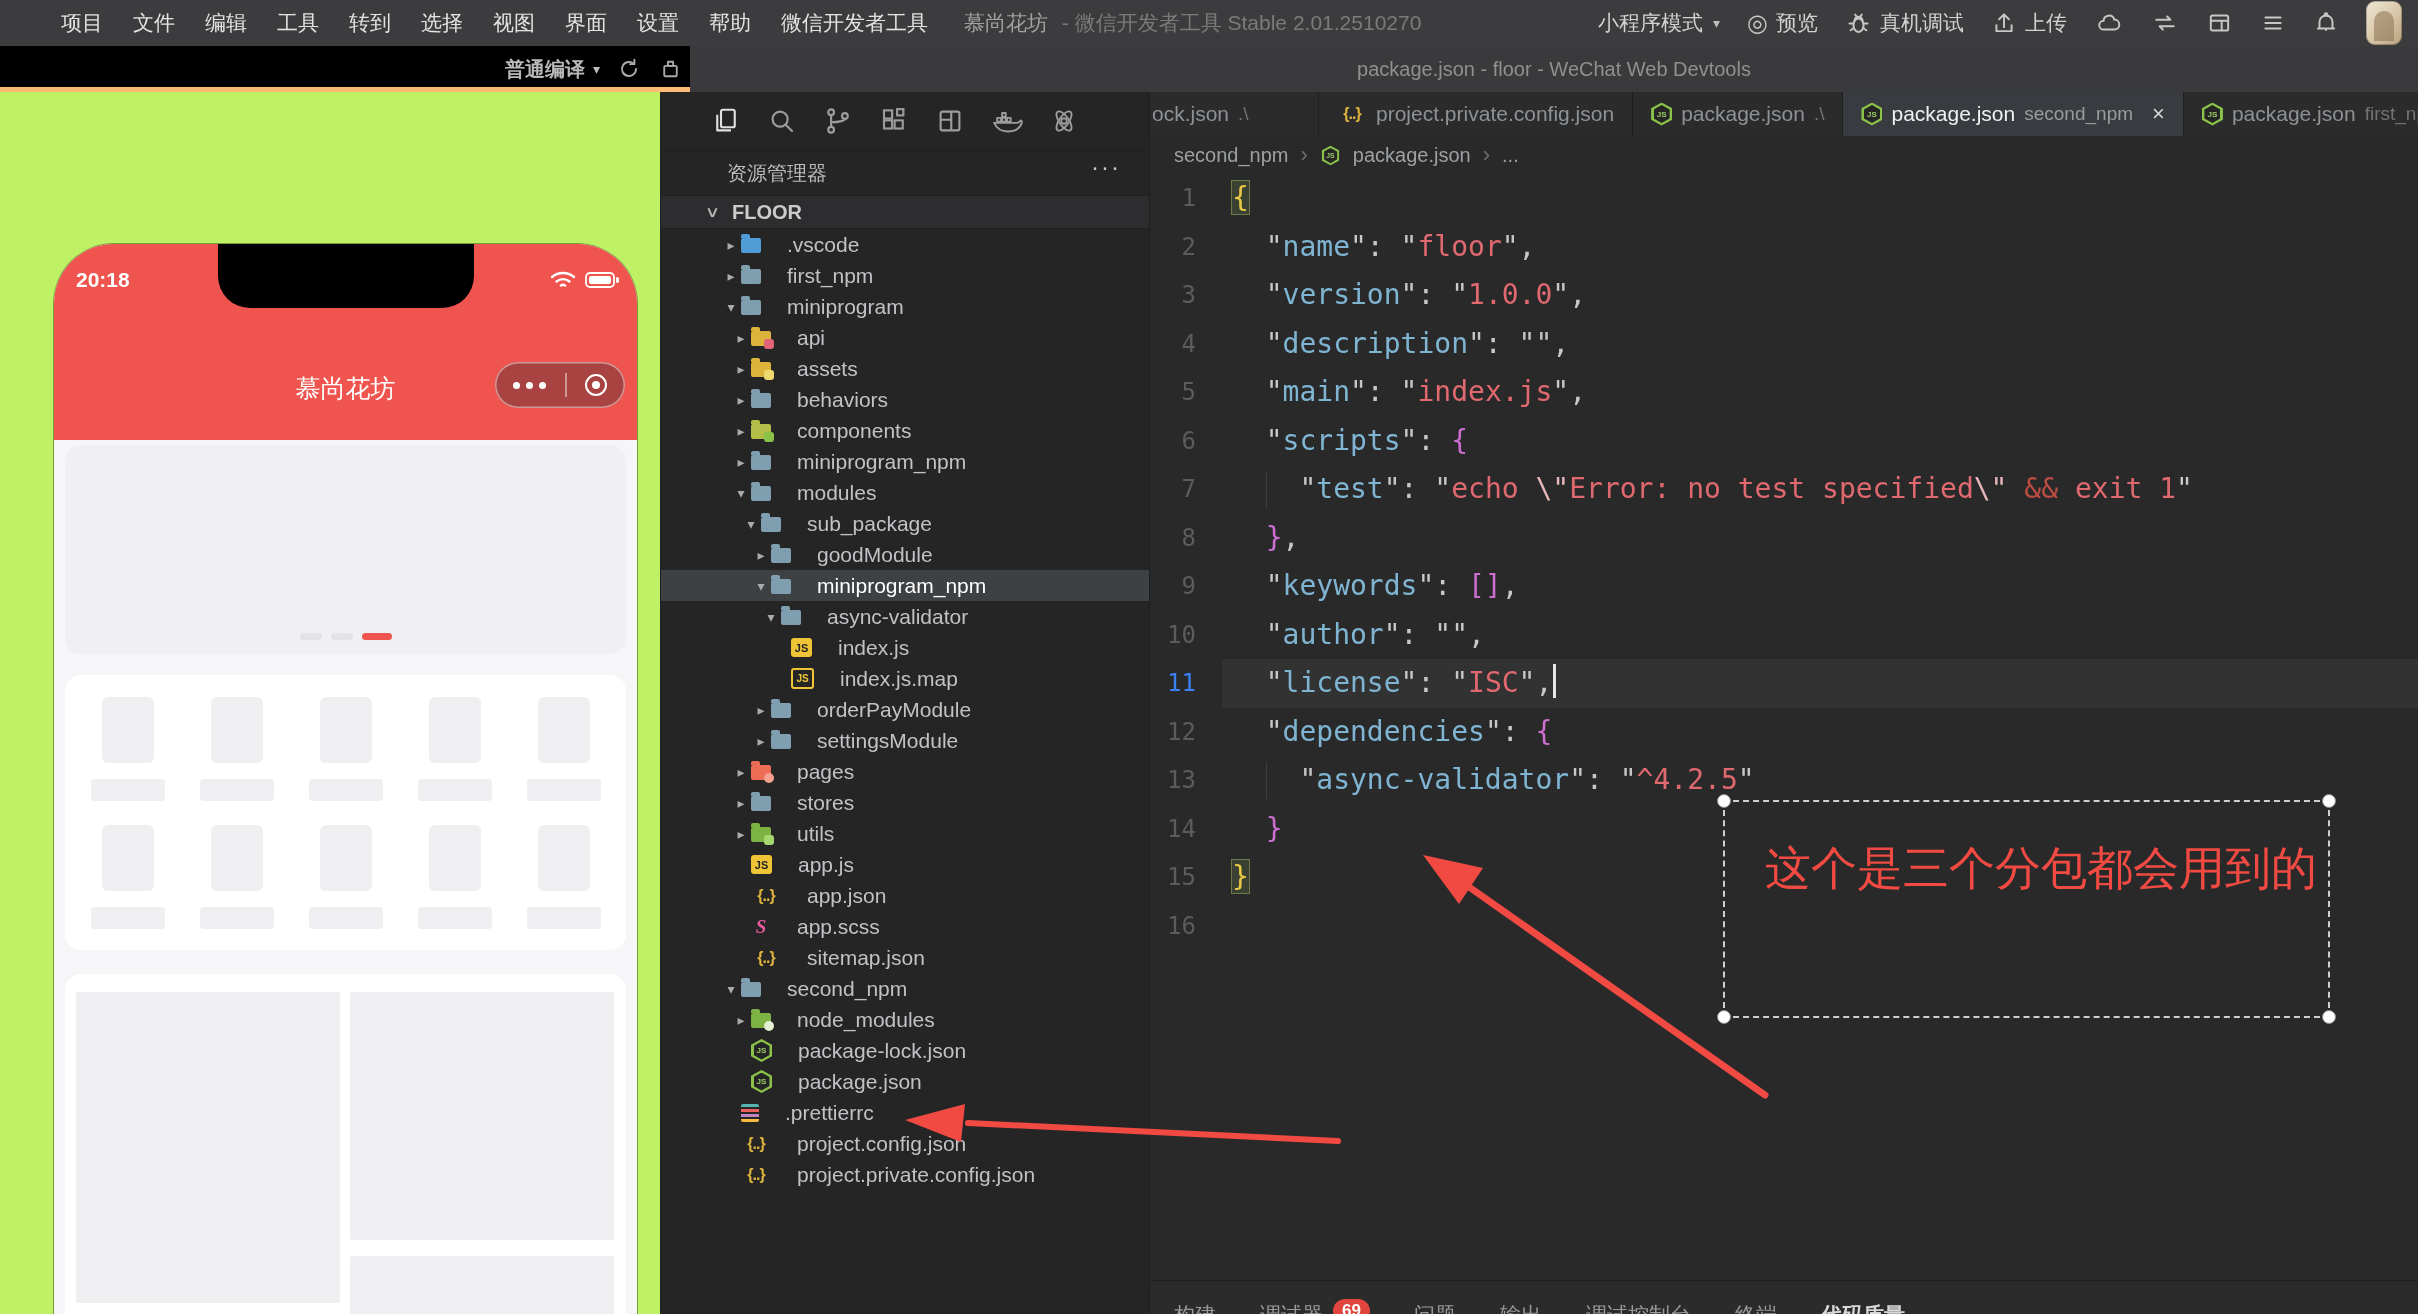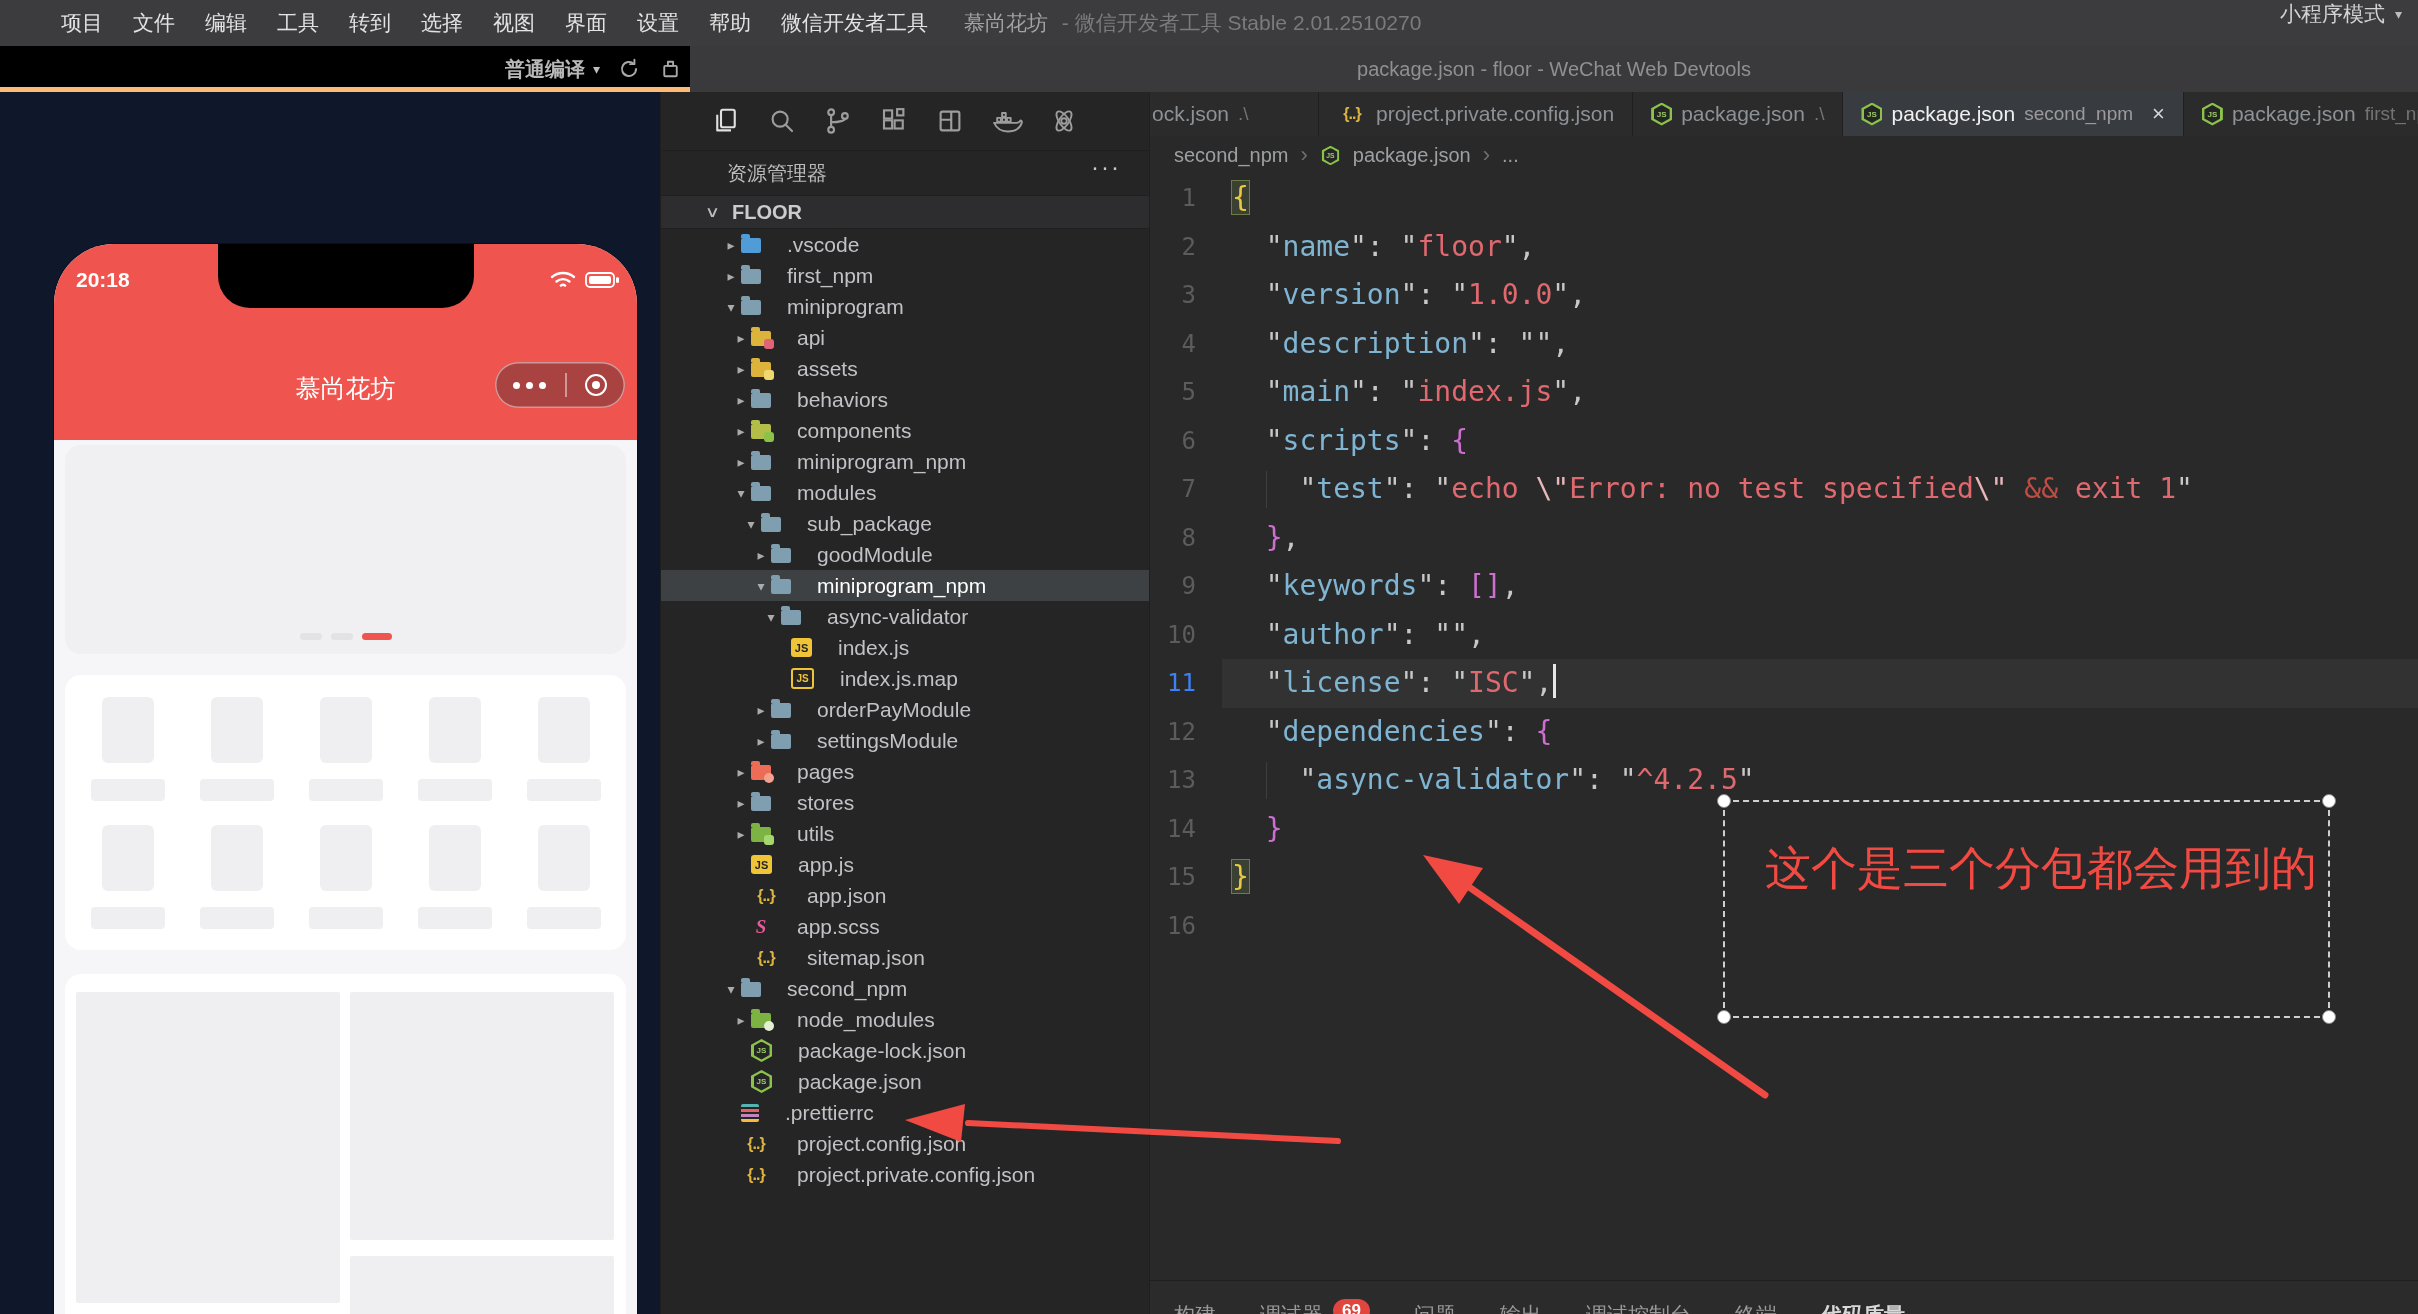--- a/index.html
+++ b/index.html
@@ -9,41 +9,41 @@
   svg{display:block}
 
   
   .topbar{position:absolute;left:0;top:0;width:2418px;height:46px;background:#3c3c3e;
           display:flex;align-items:center;padding-left:14px;box-sizing:border-box;}
   .menus{display:flex;gap:30px;margin-left:47px;}
   .menu-item{color:#e3e3e3;font-size:21px;cursor:default;white-space:nowrap;}
   .win-title{margin-left:36px;font-size:21px;white-space:nowrap;}
   .win-title .t1{color:#a2a2a2;}
   .win-title .t2{color:#7b7b7b;margin-left:8px;}
-  .top-right{position:absolute;right:16px;top:0;height:46px;display:flex;align-items:center;gap:27px;flex-direction:column;}
+  .top-right{position:absolute;right:16px;top:0;height:46px;display:flex;align-items:center;gap:27px;}
   .tr-btn{display:flex;align-items:center;gap:8px;color:#d2d2d2;font-size:21px;white-space:nowrap;}
   .caret{font-size:14px;color:#bdbdbd;margin-left:2px;}
   .tr-ico{color:#c7c7c7;}
   .eye-glyph{font-size:24px;line-height:1;color:#c7c7c7;}
   .avatar{width:36px;height:44px;border-radius:9px;
           background:linear-gradient(135deg,#efe7d4 0%,#d8c6a8 55%,#b9a180 100%);
           box-shadow:inset 0 0 0 1px rgba(0,0,0,.25);position:relative;overflow:hidden;}
   .avatar::after{content:"";position:absolute;left:8px;top:10px;width:20px;height:30px;border-radius:10px 10px 0 0;background:#8a7354;opacity:.55;}
 
   
   .row2{position:absolute;left:0;top:46px;width:2418px;height:46px;}
   .row2-left{position:absolute;left:0;top:0;width:690px;height:46px;background:#000000;border-bottom:5px solid #fdba74;box-sizing:border-box;font-weight:bold;}
   .compile-cluster{position:absolute;left:505px;top:0;height:46px;display:flex;align-items:center;gap:16px;}
   .compile-label{color:#b9b9b9;font-size:20px;display:flex;align-items:center;gap:6px;white-space:nowrap;}
   .row2-right{position:absolute;left:690px;top:0;width:1728px;height:46px;background:#3a3a3c;
               display:flex;align-items:center;justify-content:center;}
   .doc-title{color:#909090;font-size:20px;}
 
   
-  .sim-zone{position:absolute;left:0;top:92px;width:660px;height:1222px;background:#0f172a;padding-left:39px;}
+  .sim-zone{position:absolute;left:0;top:92px;width:660px;height:1222px;background:#bef264;padding-left:39px;}
   .phone{position:absolute;left:54px;top:152px;width:583px;height:1162px;border-radius:60px 60px 0 0;
          overflow:hidden;background:#f6f5f7;box-shadow:0 0 0 1px rgba(0,0,0,.35);}
   .ph-header{position:relative;width:100%;height:196px;background:#f0544f;}
   .notch{position:absolute;left:50%;transform:translateX(-50%);top:0;width:256px;height:64px;background:#000;border-radius:0 0 32px 32px;}
   .ph-status{position:absolute;left:22px;right:16px;top:24px;display:flex;justify-content:space-between;align-items:center;}
   .ph-time{color:#fff;font-size:21px;font-weight:bold;}
   .ph-sticons{display:flex;align-items:center;gap:8px;}
   .ph-nav-title{position:absolute;left:0;right:0;top:128px;text-align:center;color:#fff;font-size:25px;}
   .capsule{position:absolute;right:12px;top:118px;width:130px;height:46px;border-radius:23px;
            background:#a84341;box-shadow:inset 0 0 0 1.5px rgba(255,255,255,.45);

